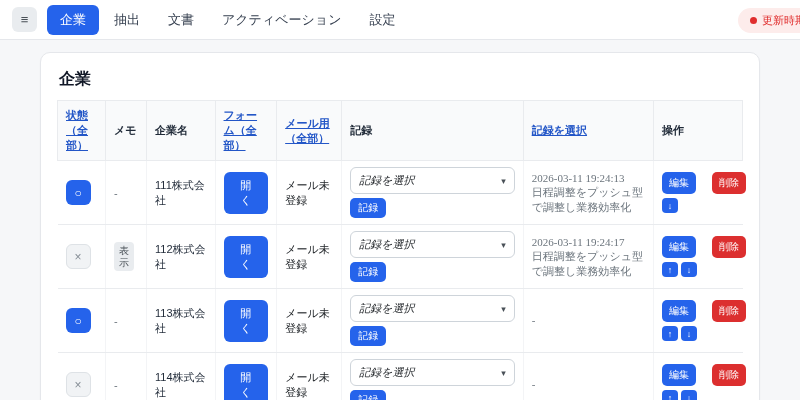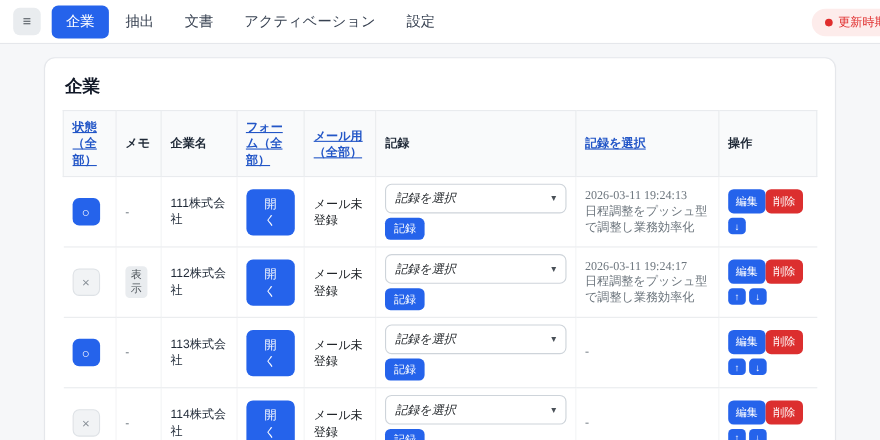--- a/index.html
+++ b/index.html
@@ -50,21 +50,21 @@
   .open-btn { padding:6px 16px; font-size:11px; }
   .c-company { font-size:11px; line-height:1.3; }
   .c-mail { font-size:11px; color:#212529; }
   .select { display:flex; align-items:center; justify-content:space-between;
     border:1px solid #ced4da; border-radius:6px; background:#fff; padding:5px 8px;
     font-size:11px; color:#212529; width:100%; margin-bottom:4px; cursor:pointer;font-style:italic; }
   .select .chev { color:#495057; font-size:9px; }
   .record-btn { padding:3px 8px; font-size:10px; border-radius:5px; }
   .c-history { color:#6c757d;font-family:Liberation Serif, serif; }
   .h-time, .h-text { font-size:11px; line-height:1.3; }
-  .ops-row { display:flex; gap:0; margin-bottom:4px; }
+  .ops-row { display:flex; gap:16px; margin-bottom:4px; }
   .edit-btn, .del-btn { padding:4px 7px; font-size:10px; border-radius:5px; white-space:nowrap; }
   .ops-arrows { display:flex; gap:3px; }
   .tiny { width:16px; height:15px; font-size:9px; padding:0; border-radius:4px;
     display:flex; align-items:center; justify-content:center; }
 </style>
 </head>
 <body>
 
 <header class="topbar">
   <button class="menu-btn">≡</button>

